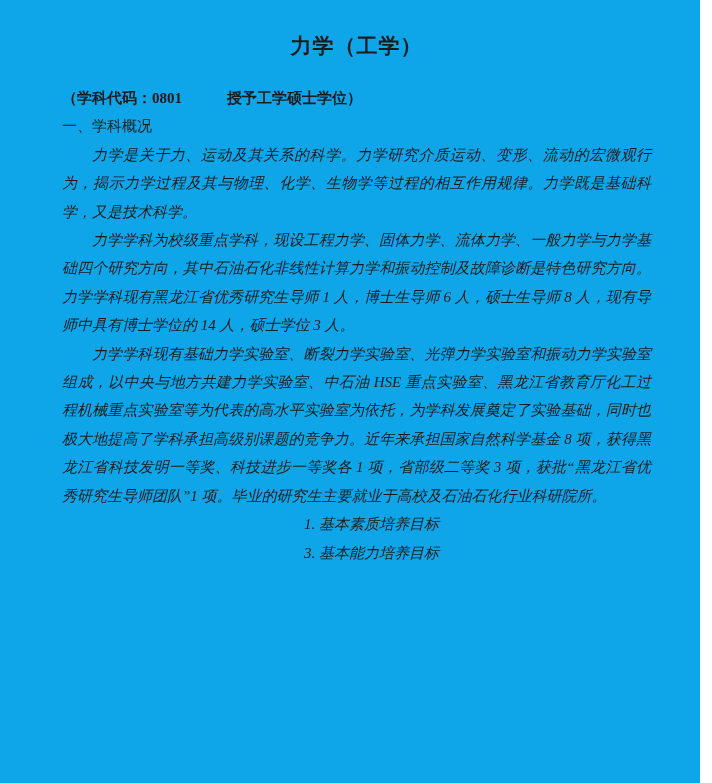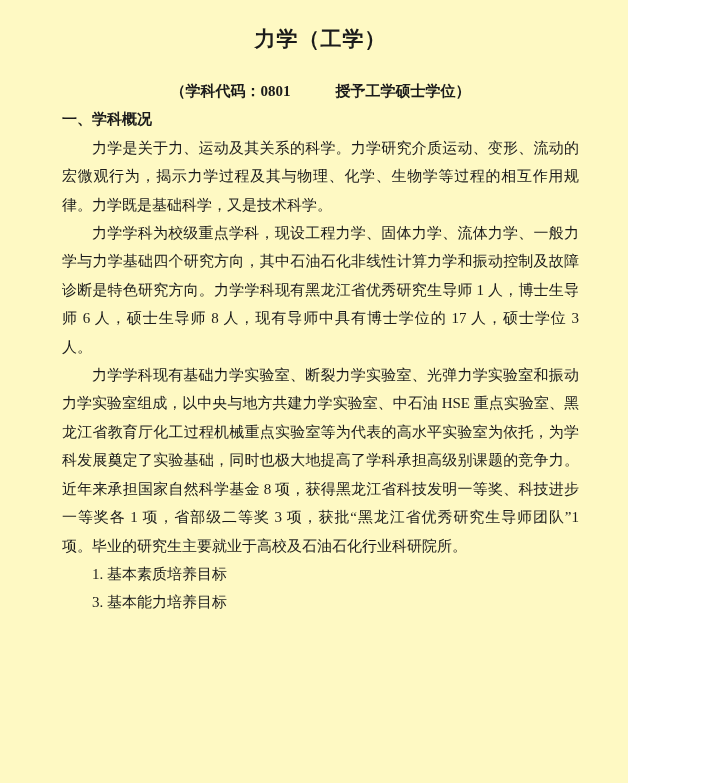--- a/index.html
+++ b/index.html
@@ -9,77 +9,77 @@
   }
   body {
     width: 712px;
     height: 783px;
     overflow: hidden;
     font-family: "Liberation Serif", "DejaVu Serif", serif;
     color: #1b1b1b;
   }
   .page {
     box-sizing: border-box;
-    width: 628px;
+    width: 700px;
     height: 783px;
-    padding: 24px 49px 0 62px;
-    background: #fef9c3;
+    padding: 31px 49px 0 62px;
+    background: #0ea5e9;
   }
   .doc-title {
     margin: 0;
     font-size: 21px;
     font-weight: 700;
     line-height: 30px;
     text-align: center;
     letter-spacing: 1px;
     color: #1b1b1b;
   }
   .doc-subtitle {
     margin: 23px 0 0 0;
     font-size: 15px;
     font-weight: 700;
     line-height: 28.4px;
-    text-align: center;
     color: #1b1b1b;
   }
   .sec-heading {
     margin: 0;
     font-size: 15px;
-    font-weight: 700;
+    font-weight: 400;
     line-height: 28.4px;
     text-align: left;
     color: #1b1b1b;
   }
   .para {
     margin: 0;
     font-size: 15px;
     font-weight: 400;
     line-height: 28.4px;
     text-align: justify;
     text-indent: 2em;
     color: #1b1b1b;
+    font-style: italic;
   }
   .item-label {
-    text-align: left;
+    text-align: center;
   }
 </style>
 </head>
 <body>
 
 <div class="page">
 
   <h1 class="doc-title">力学（工学）</h1>
 
   <p class="doc-subtitle">（学科代码：0801　　　授予工学硕士学位）</p>
 
   <h2 class="sec-heading">一、学科概况</h2>
 
   <p class="para">力学是关于力、运动及其关系的科学。力学研究介质运动、变形、流动的宏微观行为，揭示力学过程及其与物理、化学、生物学等过程的相互作用规律。力学既是基础科学，又是技术科学。</p>
 
-  <p class="para">力学学科为校级重点学科，现设工程力学、固体力学、流体力学、一般力学与力学基础四个研究方向，其中石油石化非线性计算力学和振动控制及故障诊断是特色研究方向。力学学科现有黑龙江省优秀研究生导师 1 人，博士生导师 6 人，硕士生导师 8 人，现有导师中具有博士学位的 17 人，硕士学位 3 人。</p>
+  <p class="para">力学学科为校级重点学科，现设工程力学、固体力学、流体力学、一般力学与力学基础四个研究方向，其中石油石化非线性计算力学和振动控制及故障诊断是特色研究方向。力学学科现有黑龙江省优秀研究生导师 1 人，博士生导师 6 人，硕士生导师 8 人，现有导师中具有博士学位的 14 人，硕士学位 3 人。</p>
 
   <p class="para">力学学科现有基础力学实验室、断裂力学实验室、光弹力学实验室和振动力学实验室组成，以中央与地方共建力学实验室、中石油 HSE 重点实验室、黑龙江省教育厅化工过程机械重点实验室等为代表的高水平实验室为依托，为学科发展奠定了实验基础，同时也极大地提高了学科承担高级别课题的竞争力。近年来承担国家自然科学基金 8 项，获得黑龙江省科技发明一等奖、科技进步一等奖各 1 项，省部级二等奖 3 项，获批“黑龙江省优秀研究生导师团队”1 项。毕业的研究生主要就业于高校及石油石化行业科研院所。</p>
 
 
   <p class="para item-label">1. 基本素质培养目标</p>
 
 
 
 
   <p class="para item-label">3. 基本能力培养目标</p>

